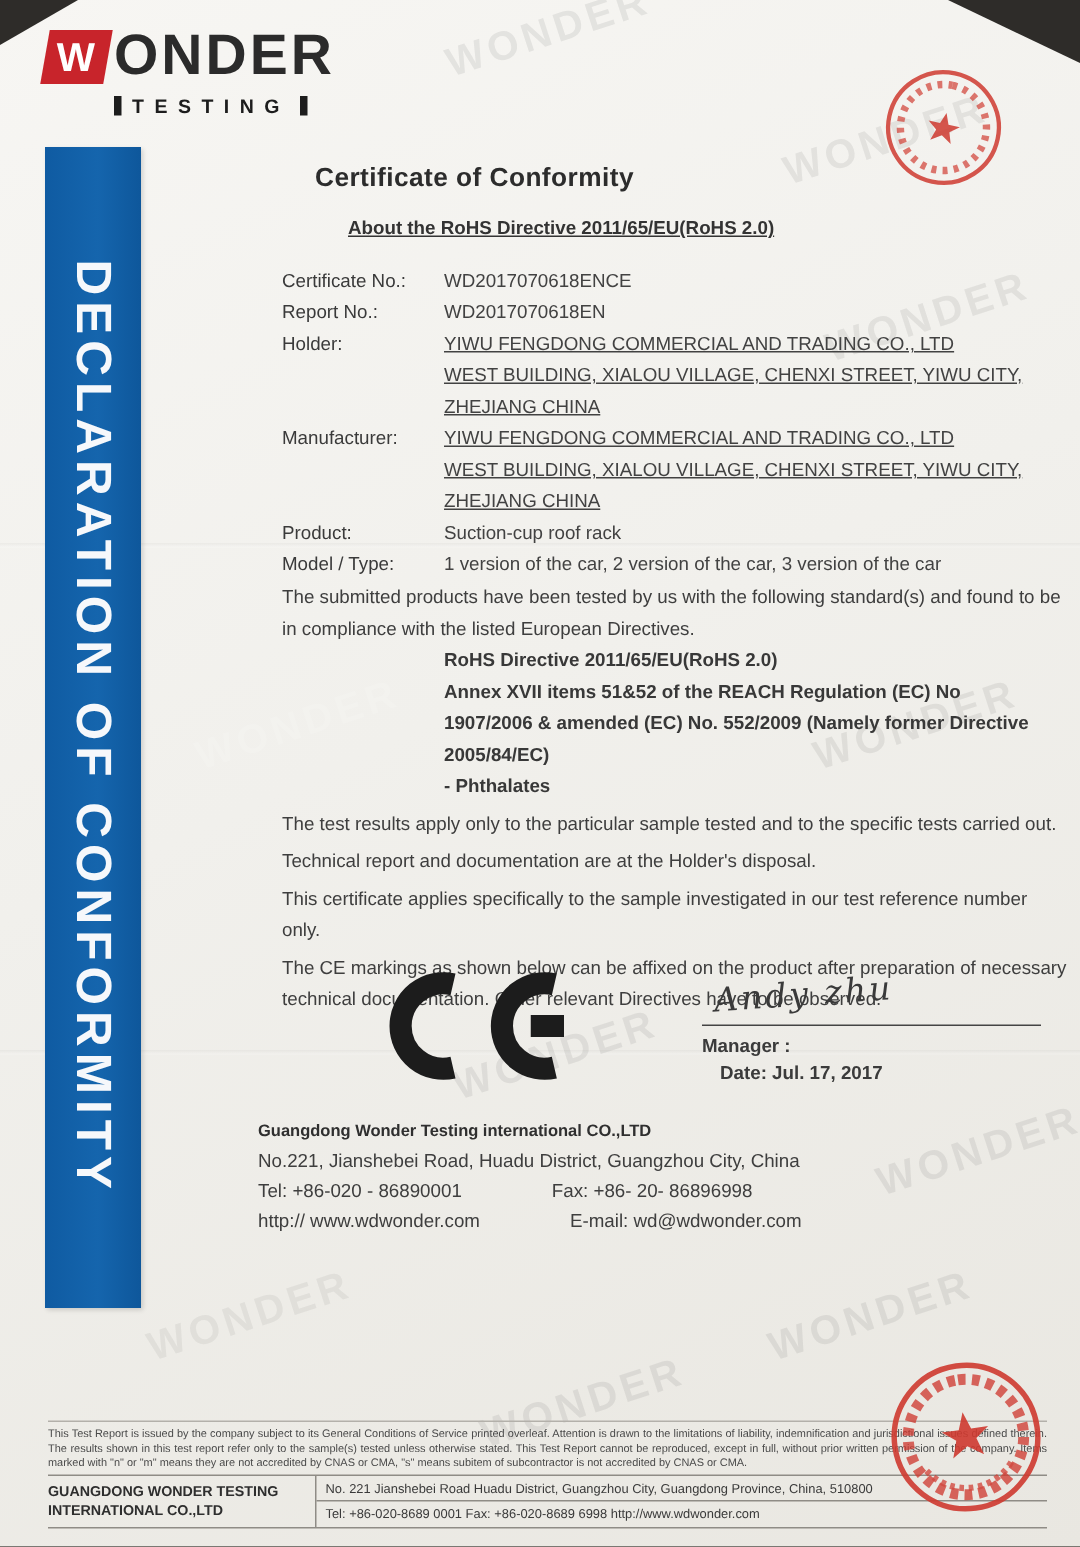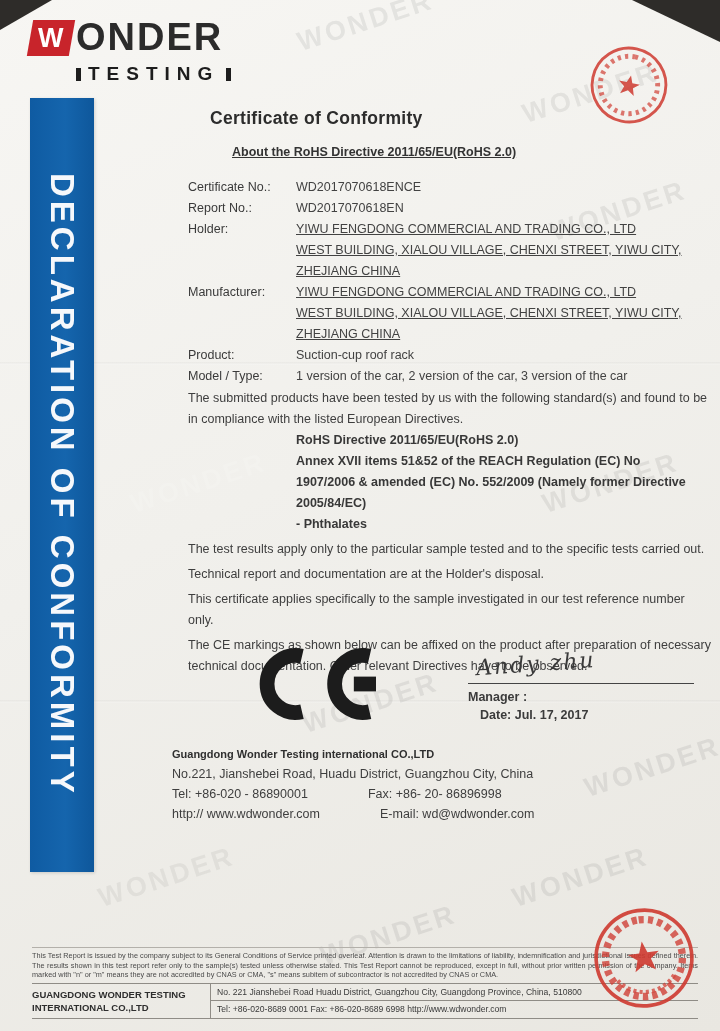--- a/index.html
+++ b/index.html
@@ -23,21 +23,21 @@
   .logo-row { display:flex; align-items:center; }
   .logo-w {
     width:42px; height:36px; background:#c8242b; transform:skewX(-10deg);
     display:flex; align-items:center; justify-content:center;
     color:#fff; font-weight:bold; font-size:27px;
   }
   .logo-w span { transform:skewX(10deg); display:block; }
   .logo-text { font-size:38px; font-weight:bold; color:#2b2b2b; letter-spacing:2px; margin-left:4px; }
   .logo-testing { display:flex; align-items:center; gap:7px; margin:4px 0 0 46px; }
   .logo-testing .bar { width:5px; height:13px; background:#1d1d1d; display:inline-block; }
-  .logo-testing .tword { font-size:19px; font-weight:bold; letter-spacing:7px; color:#1d1d1d; }
+  .logo-testing .tword { font-size:13px; font-weight:bold; letter-spacing:7px; color:#1d1d1d; }
 
   
   .banner {
     position:absolute; left:30px; top:98px; width:64px; height:774px;
     background:linear-gradient(90deg,#0f5ba2,#1565ad 55%,#0e579b);
     display:flex; align-items:center; justify-content:center;
     box-shadow:1px 1px 3px rgba(0,0,0,0.15);
   }
   .banner span {
     writing-mode:vertical-rl; color:#f6f8fb; font-weight:bold;

